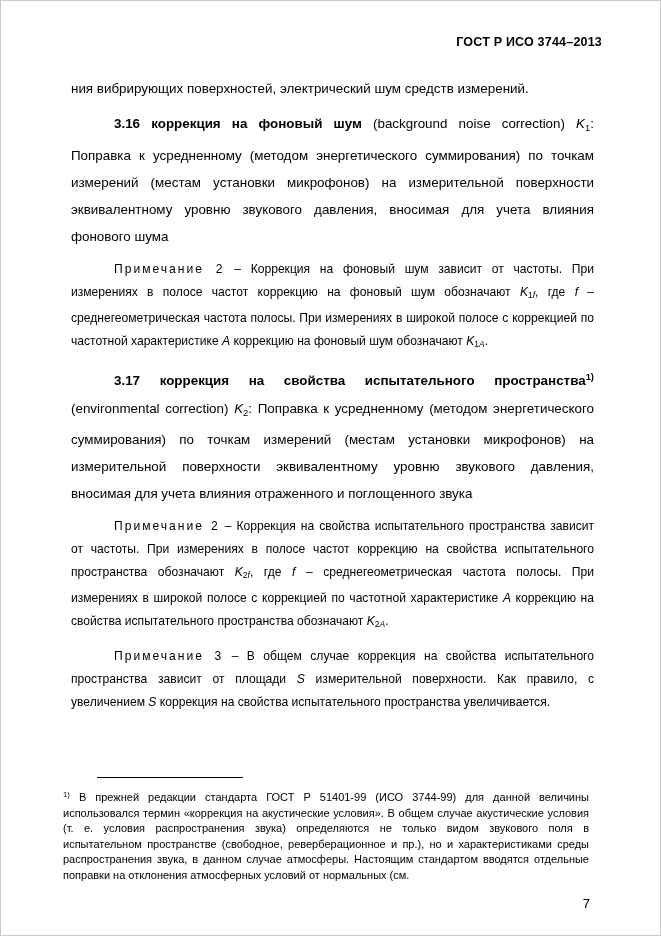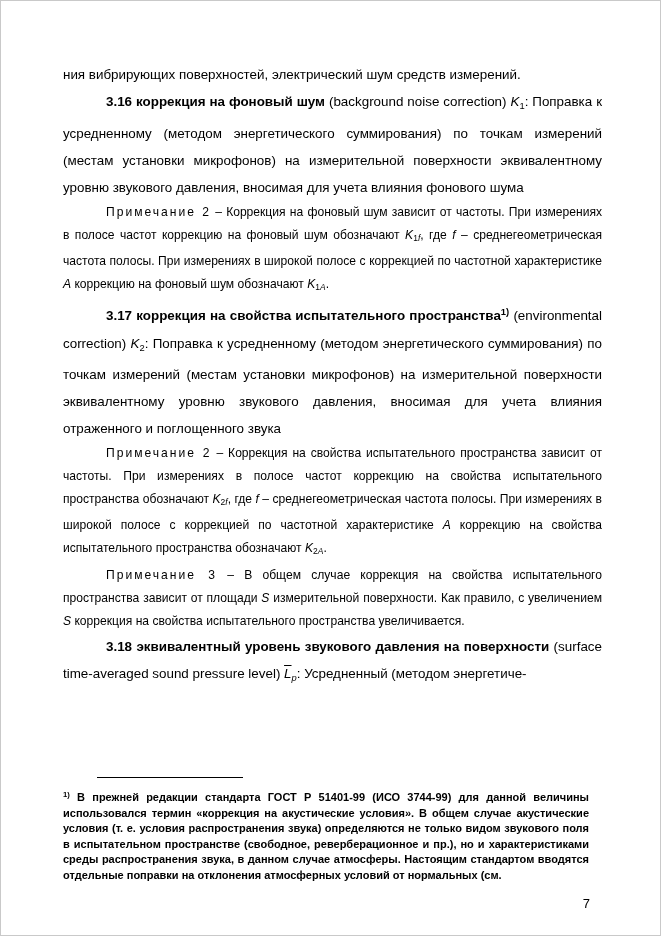--- a/index.html
+++ b/index.html
@@ -22,21 +22,21 @@
   .doc-header {
     text-align: right;
     font-size: 12.5px;
     font-weight: bold;
     letter-spacing: 0.2px;
   }
   .doc-body {
     margin-top: 26px;
   }
   .para {
-    margin: 0;
+    margin: 8px;
     text-align: justify;
   }
   .para.body {
     font-size: 13.4px;
     line-height: 27px;
   }
   .para.note {
     font-size: 12.1px;
     line-height: 23px;
   }
@@ -55,21 +55,20 @@
     letter-spacing: 2px;
   }
   .ov {
     text-decoration: overline;
   }
   .footnote-block {
     position: absolute;
     left: 62px;
     right: 71px;
     bottom: 52px;
-    font-weight: bold;
   }
   .footnote-rule {
     width: 146px;
     height: 1px;
     background: #000;
     margin: 0 0 9px 34px;
   }
   .footnote {
     font-size: 11px;
     line-height: 15.5px;
@@ -81,29 +80,31 @@
     right: 70px;
     bottom: 24px;
     font-size: 13px;
   }
 </style>
 </head>
 <body>
 
 <div class="page">
 
+  <div class="doc-header">
+    <span>ГОСТ Р ИСО 3744–2013</span>
+  </div>
 
   <main class="doc-body" id="body-paragraphs">
       <p class="para body"><span>ния вибрирующих поверхностей, электрический шум средств измерений.</span></p>
       <p class="para body indent"><span style="font-weight: bold;">3.16 коррекция на фоновый шум</span><span> (background noise correction) </span><span style="font-style: italic;">K</span><span class="sub">1</span><span>: Поправка к усредненному (методом энергетического суммирования) по точкам измерений (местам установки микрофонов) на измерительной поверхности эквивалентному уровню звукового давления, вносимая для учета влияния фонового шума</span></p>
       <p class="para note indent"><span class="sp">Примечание 2</span><span> – Коррекция на фоновый шум зависит от частоты. При измерениях в полосе частот коррекцию на фоновый шум обозначают </span><span style="font-style: italic;">K</span><span class="sub">1</span><span class="sub" style="font-style: italic;">f</span><span>, где </span><span style="font-style: italic;">f</span><span> – среднегеометрическая частота полосы. При измерениях в широкой полосе с коррекцией по частотной характеристике </span><span style="font-style: italic;">A</span><span> коррекцию на фоновый шум обозначают </span><span style="font-style: italic;">K</span><span class="sub">1</span><span class="sub" style="font-style: italic;">A</span><span>.</span></p>
       <p class="para body indent"><span style="font-weight: bold;">3.17 коррекция на свойства испытательного пространства</span><span class="sup" style="font-weight: bold;">1)</span><span> (environmental correction) </span><span style="font-style: italic;">K</span><span class="sub">2</span><span>: Поправка к усредненному (методом энергетического суммирования) по точкам измерений (местам установки микрофонов) на измерительной поверхности эквивалентному уровню звукового давления, вносимая для учета влияния отраженного и поглощенного звука</span></p>
       <p class="para note indent"><span class="sp">Примечание 2</span><span> – Коррекция на свойства испытательного пространства зависит от частоты. При измерениях в полосе частот коррекцию на свойства испытательного пространства обозначают </span><span style="font-style: italic;">K</span><span class="sub">2</span><span class="sub" style="font-style: italic;">f</span><span>, где </span><span style="font-style: italic;">f</span><span> – среднегеометрическая частота полосы. При измерениях в широкой полосе с коррекцией по частотной характеристике </span><span style="font-style: italic;">A</span><span> коррекцию на свойства испытательного пространства обозначают </span><span style="font-style: italic;">K</span><span class="sub">2</span><span class="sub" style="font-style: italic;">A</span><span>.</span></p>
       <p class="para note indent"><span class="sp">Примечание 3</span><span> – В общем случае коррекция на свойства испытательного пространства зависит от площади </span><span style="font-style: italic;">S</span><span> измерительной поверхности. Как правило, с увеличением </span><span style="font-style: italic;">S</span><span> коррекция на свойства испытательного пространства увеличивается.</span></p>
-      <p class="para body indent"><span style="font-weight: bold;">3.18 эквивалентный уровень звукового давления на поверхности</span><span> (surface time-averaged sound pressure level) </span><span class="ov" style="font-style: italic;">L</span><span class="sub" style="font-style: italic;">p</span><span>: Усредненный (методом энергетиче-</span></p>
     </main>
 
   <div class="footnote-block">
     <div class="footnote-rule"></div>
     <p class="footnote" id="footnote-text"><span class="sup">1)</span><span> В прежней редакции стандарта ГОСТ Р 51401-99 (ИСО 3744-99) для данной величины использовался термин «коррекция на акустические условия». В общем случае акустические условия (т. е. условия распространения звука) определяются не только видом звукового поля в испытательном пространстве (свободное, реверберационное и пр.), но и характеристиками среды распространения звука, в данном случае атмосферы. Настоящим стандартом вводятся отдельные поправки на отклонения атмосферных условий от нормальных (см.</span></p>
   </div>
 
   <div class="page-number">7</div>
 
 </div>

